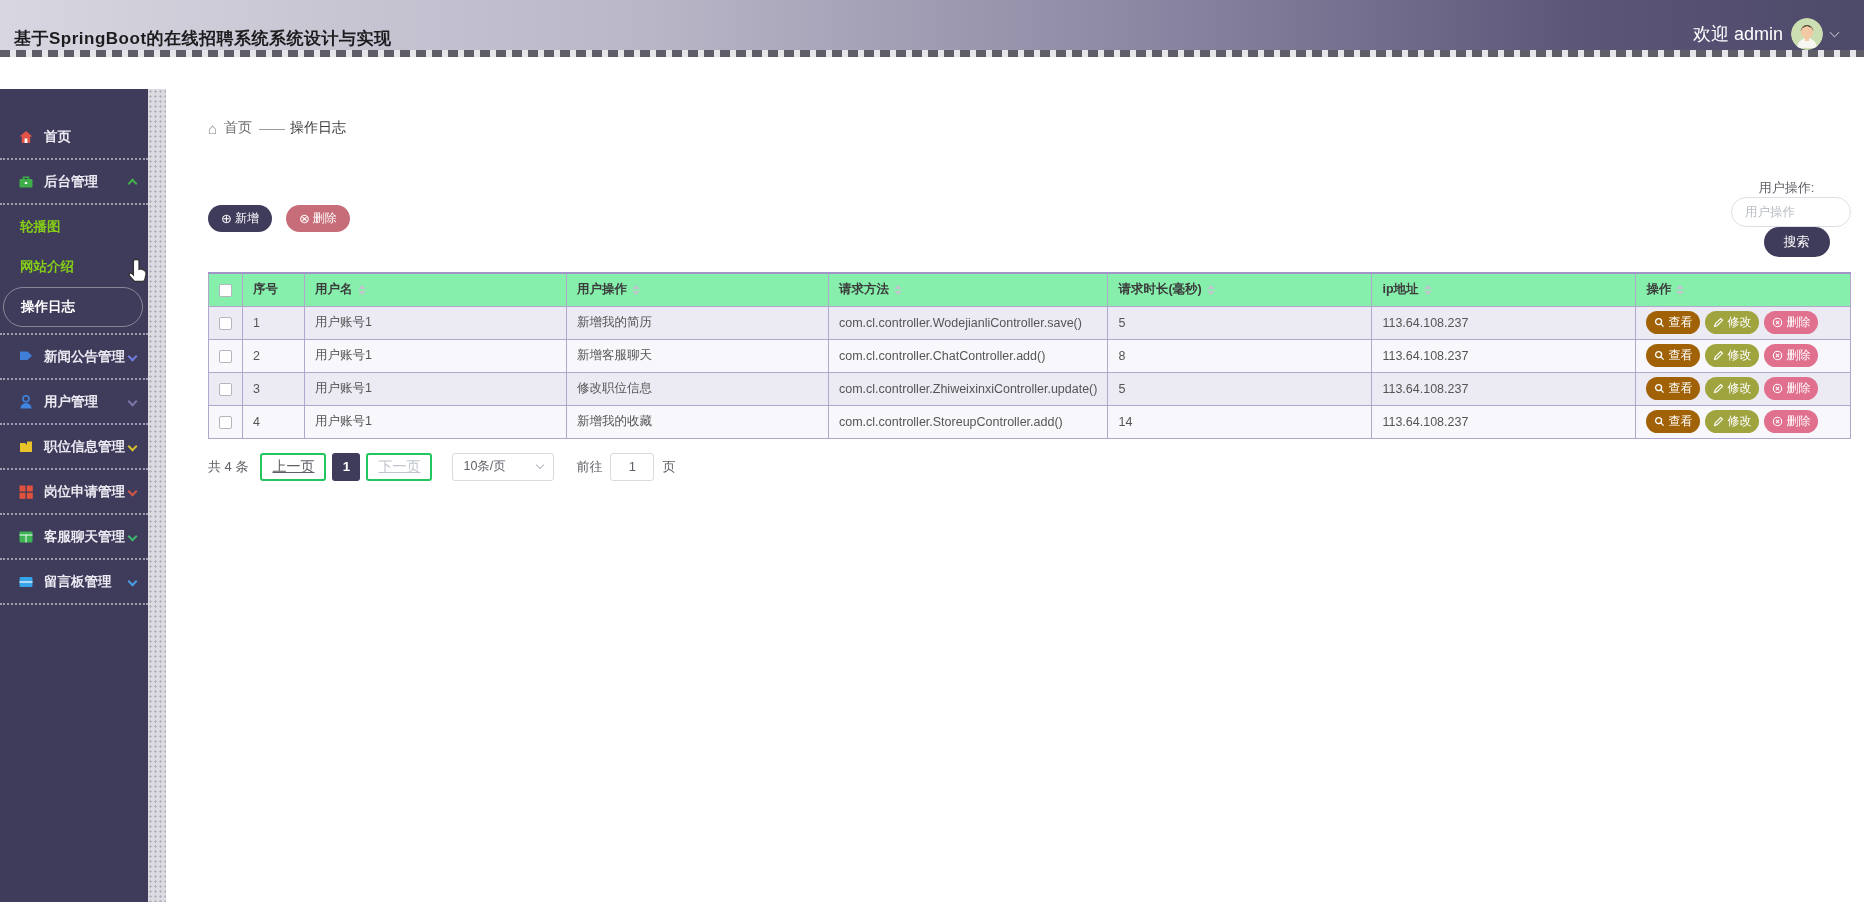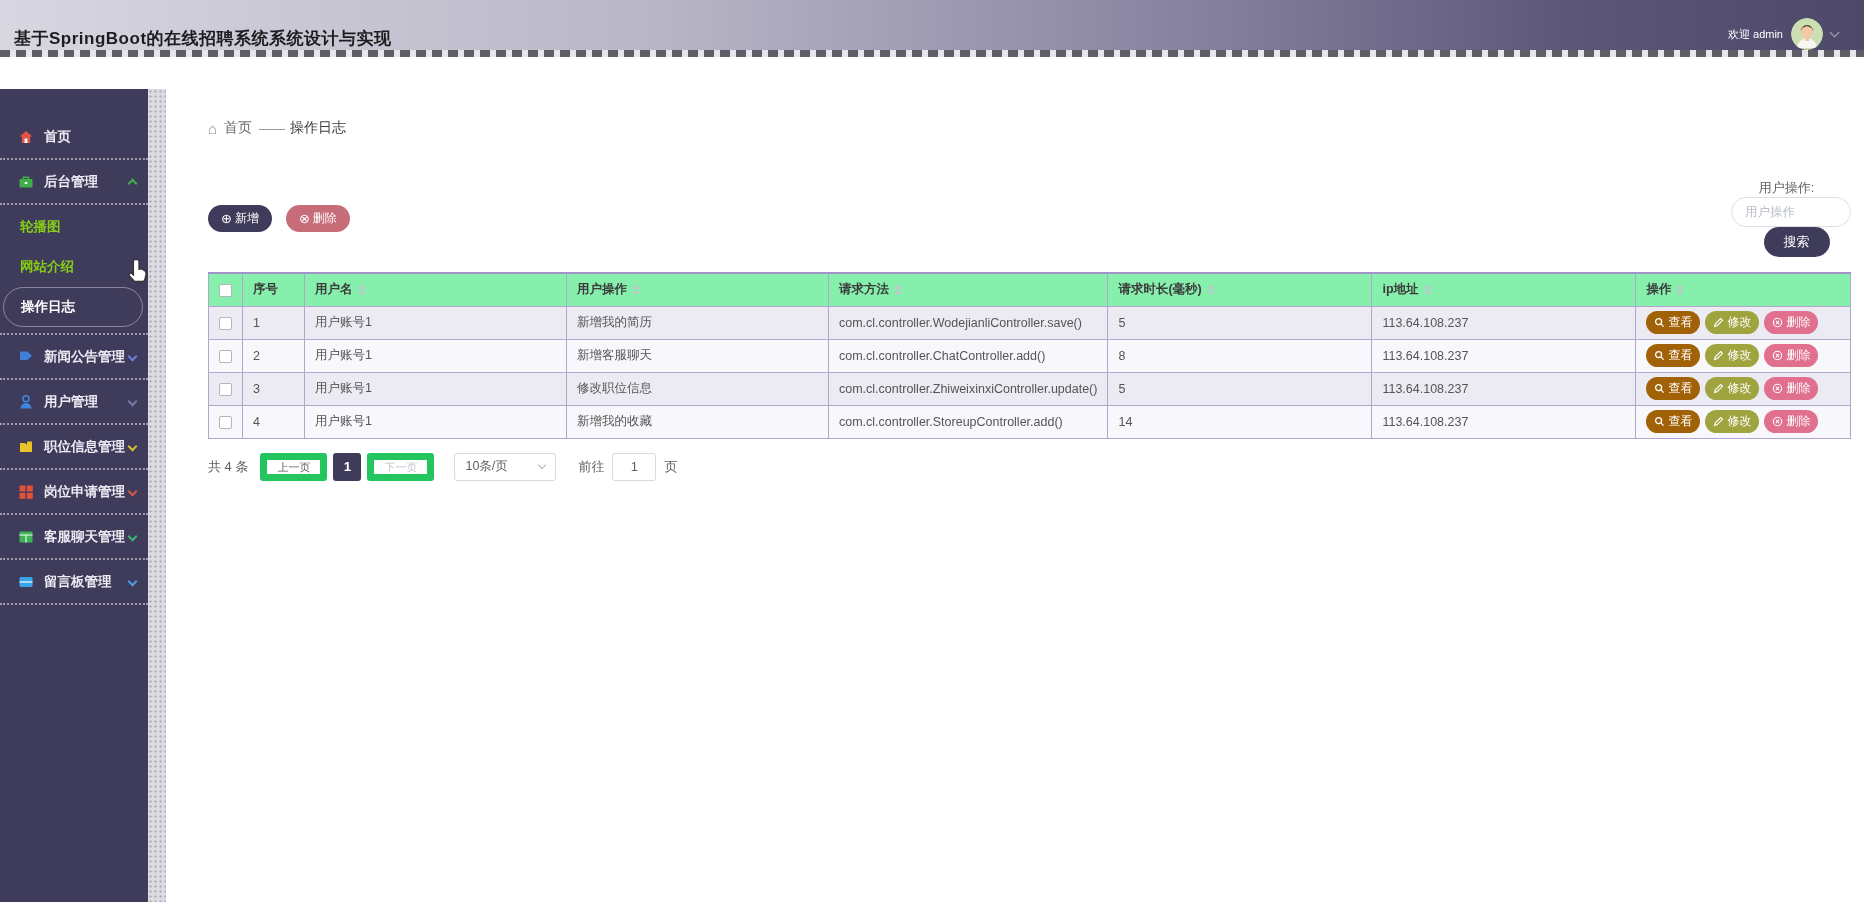--- a/index.html
+++ b/index.html
@@ -4,21 +4,21 @@
 <style>
   * { margin:0; padding:0; box-sizing:border-box; }
   html,body { width:1864px; height:902px; overflow:hidden;
     font-family:"Liberation Sans","DejaVu Sans",sans-serif; background:#fff; }
 
   
   .app-header { height:50px; display:flex; align-items:flex-end;
     background:linear-gradient(90deg,#d8d6e0 0%,#b9b6c7 35%,#8a86a2 62%,#5b5678 85%,#4d4969 100%); }
   .app-title { font-size:17px; font-weight:bold; color:#1c1c1e; padding-left:14px; letter-spacing:.5px; }
   .header-right { margin-left:auto; display:flex; align-items:center; padding-right:26px; gap:8px; }
-  .welcome { color:#fff; font-size:11px;margin-left:23px; }
+  .welcome { color:#fff; font-size:18px;margin-left:23px; }
   .avatar { width:32px; height:32px; border-radius:50%; overflow:hidden; display:block; cursor:pointer; }
   .hdr-caret { width:7px; height:7px; border-right:1.5px solid rgba(255,255,255,.55);
     border-bottom:1.5px solid rgba(255,255,255,.55); transform:rotate(45deg); margin-top:-3px; }
 
   .dashed-divider { height:7px;
     background:repeating-linear-gradient(90deg,#5f5e68 0 10px,#e6e5ea 10px 16px); }
 
   
   .layout { display:flex; height:845px;margin-top:32px; }
 
@@ -84,22 +84,22 @@
   .act-btn { border:none; height:23px; border-radius:12px; padding:0 8px; color:#fff;
     font-size:12px; display:inline-flex; align-items:center; gap:3px; cursor:pointer;
     font-family:inherit; white-space:nowrap; }
   .act-view { background:#a16207; }
   .act-edit { background:#9fa43e; }
   .act-del  { background:#e0708e; }
 
   
   .pagination { margin-top:14px; display:flex; align-items:center; font-size:13px; color:#5f6166; }
   .pg-total { margin-right:12px; }
-  .pg-btn { height:28px; padding:0 10px; border:7px solid #22c55e; background:#fff;
-    color:#5f6166; font-size:11px; border-radius:3px; cursor:pointer; font-family:inherit; }
+  .pg-btn { height:28px; padding:0 10px; border:2px solid #22c55e; background:#fff;
+    color:#5f6166; font-size:14px; border-radius:3px; cursor:pointer; font-family:inherit;text-decoration:underline; }
   .pg-page { width:28px; height:28px; background:#3f3b5b; color:#fff; border:none;
     border-radius:3px; font-weight:bold; margin:0 6px; cursor:pointer; font-family:inherit; }
   .pg-next { color:#c0c4cc; margin-right:20px; cursor:default; }
   .pg-prev { margin-right:0; }
   .pg-select { width:102px; height:28px; border:1px solid #d8dadf; border-radius:3px;
     display:flex; align-items:center; padding:0 10px; color:#5f6166; font-size:12.5px;
     cursor:pointer; margin-right:22px; }
   .pg-select .sel-caret { margin-left:auto; width:6px; height:6px;
     border-right:1.5px solid #b4b7be; border-bottom:1.5px solid #b4b7be; transform:rotate(45deg); margin-top:-3px; }
   .pg-goto { display:flex; align-items:center; gap:8px; }

